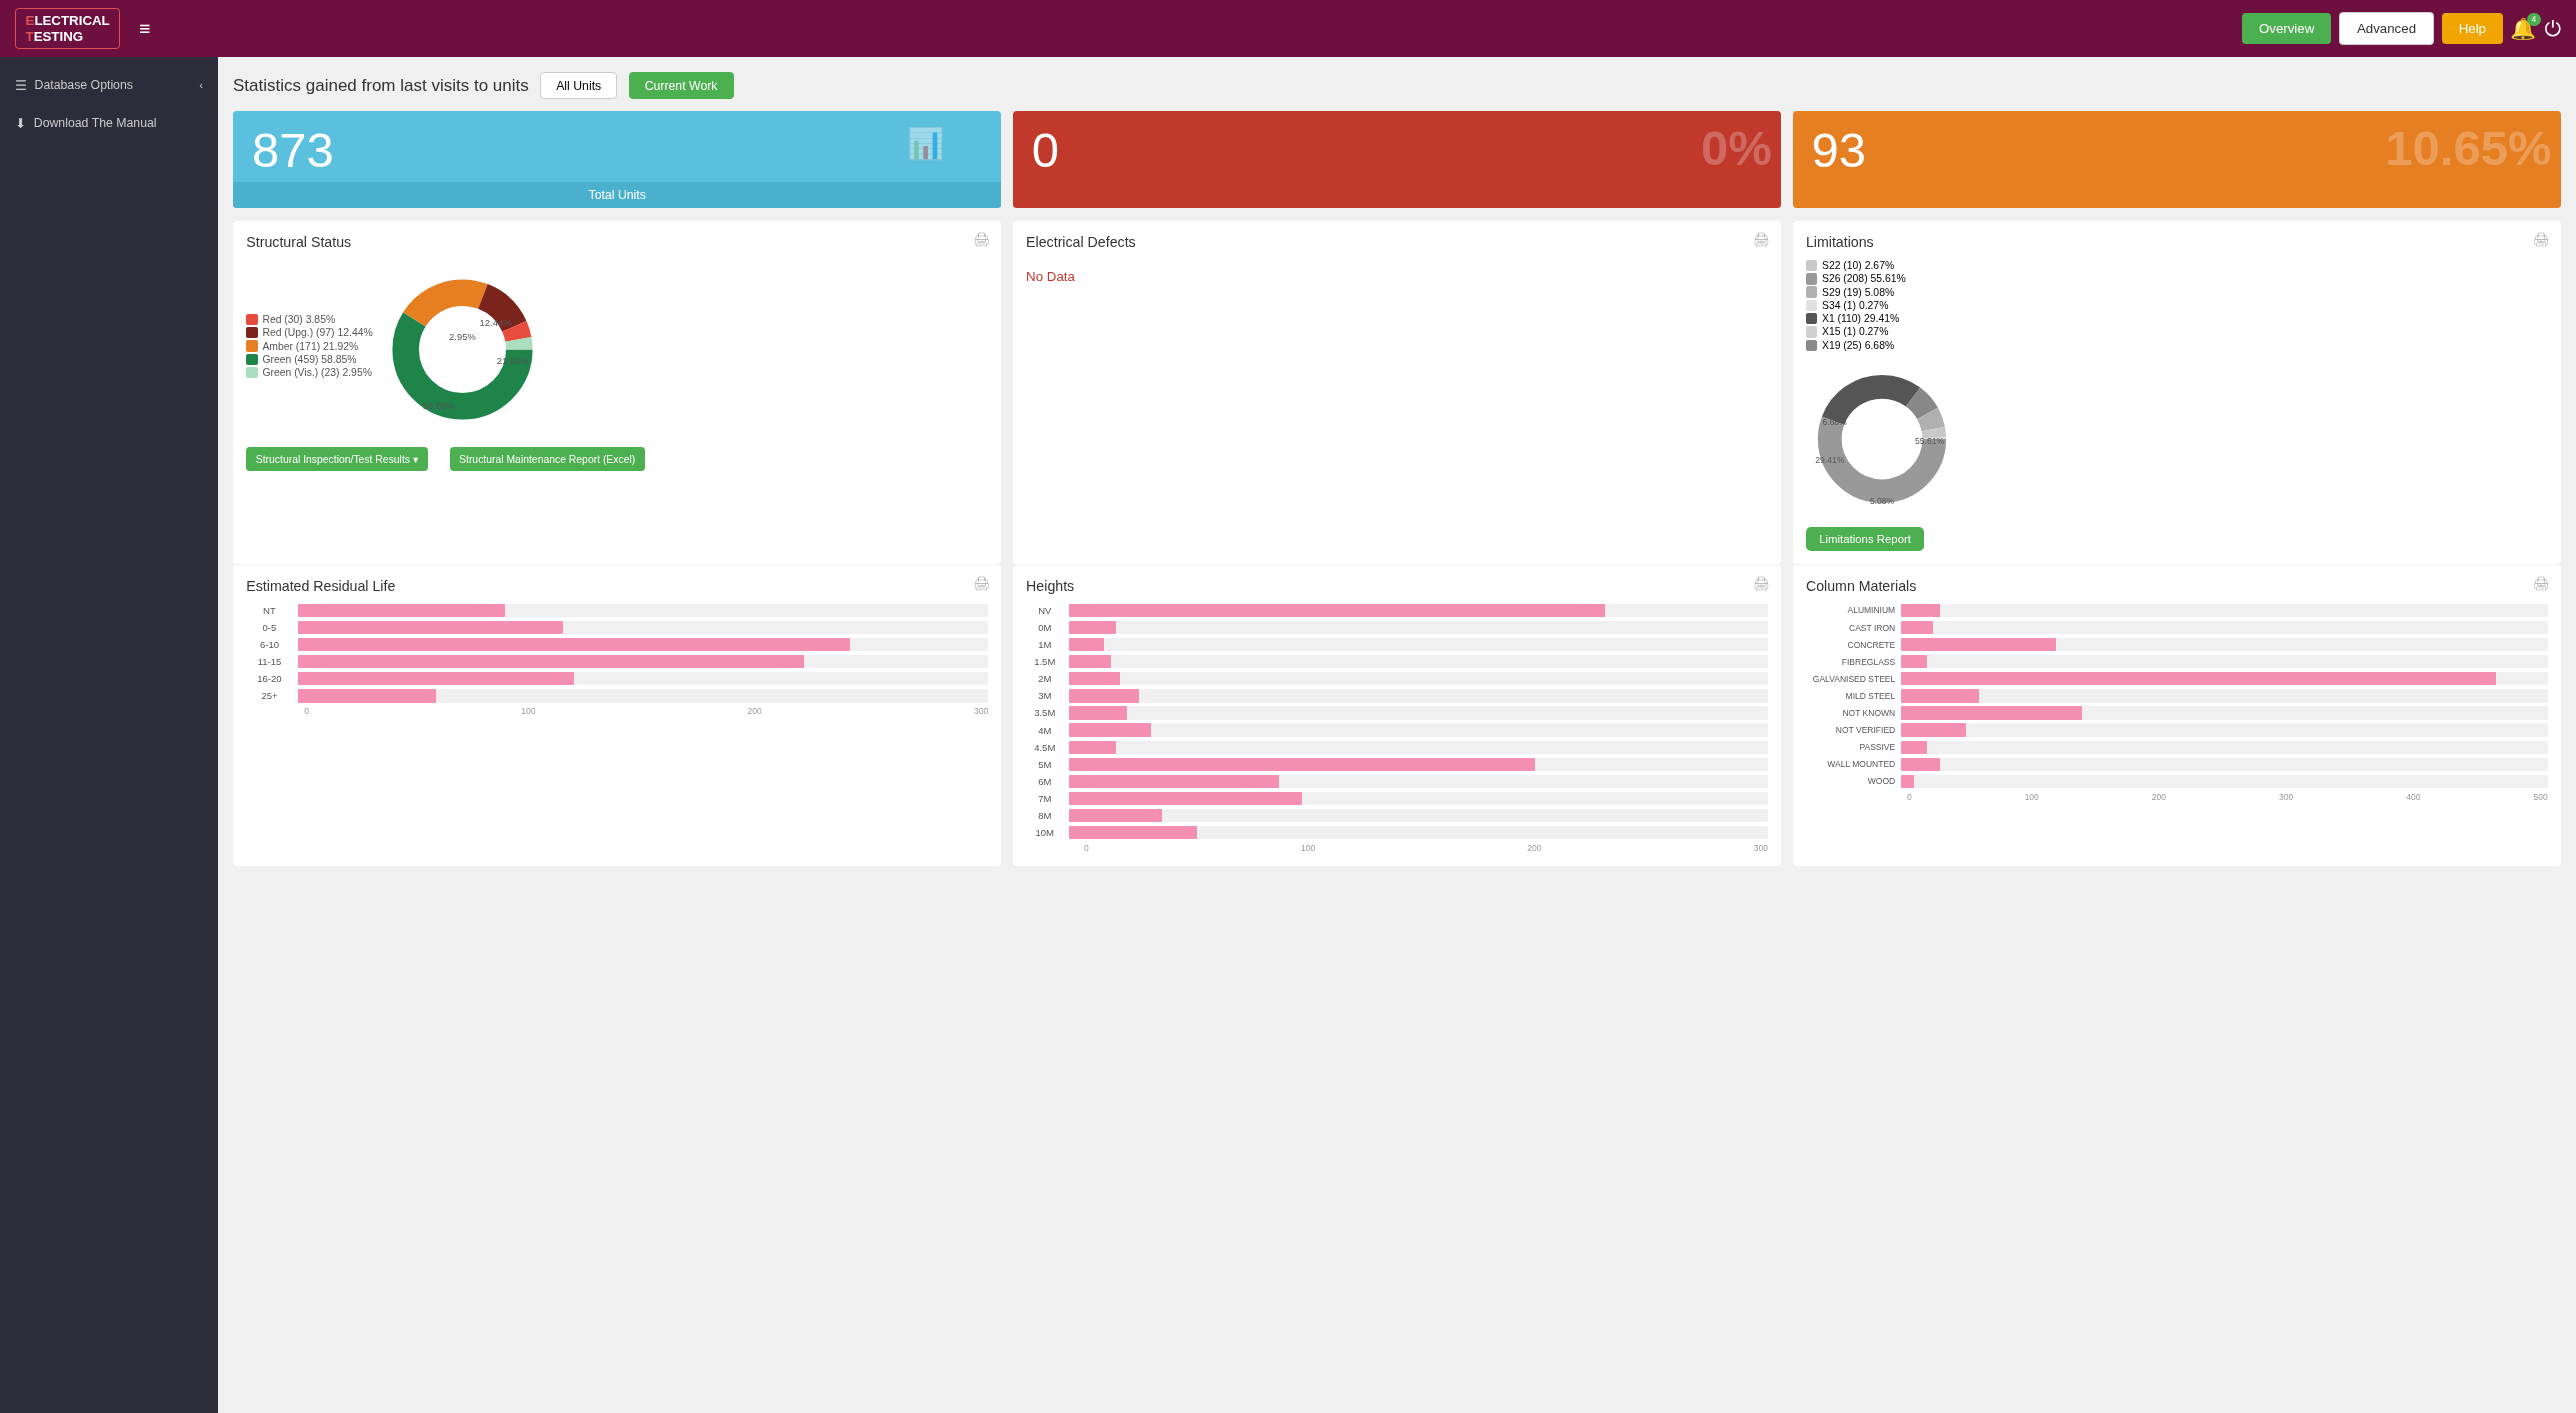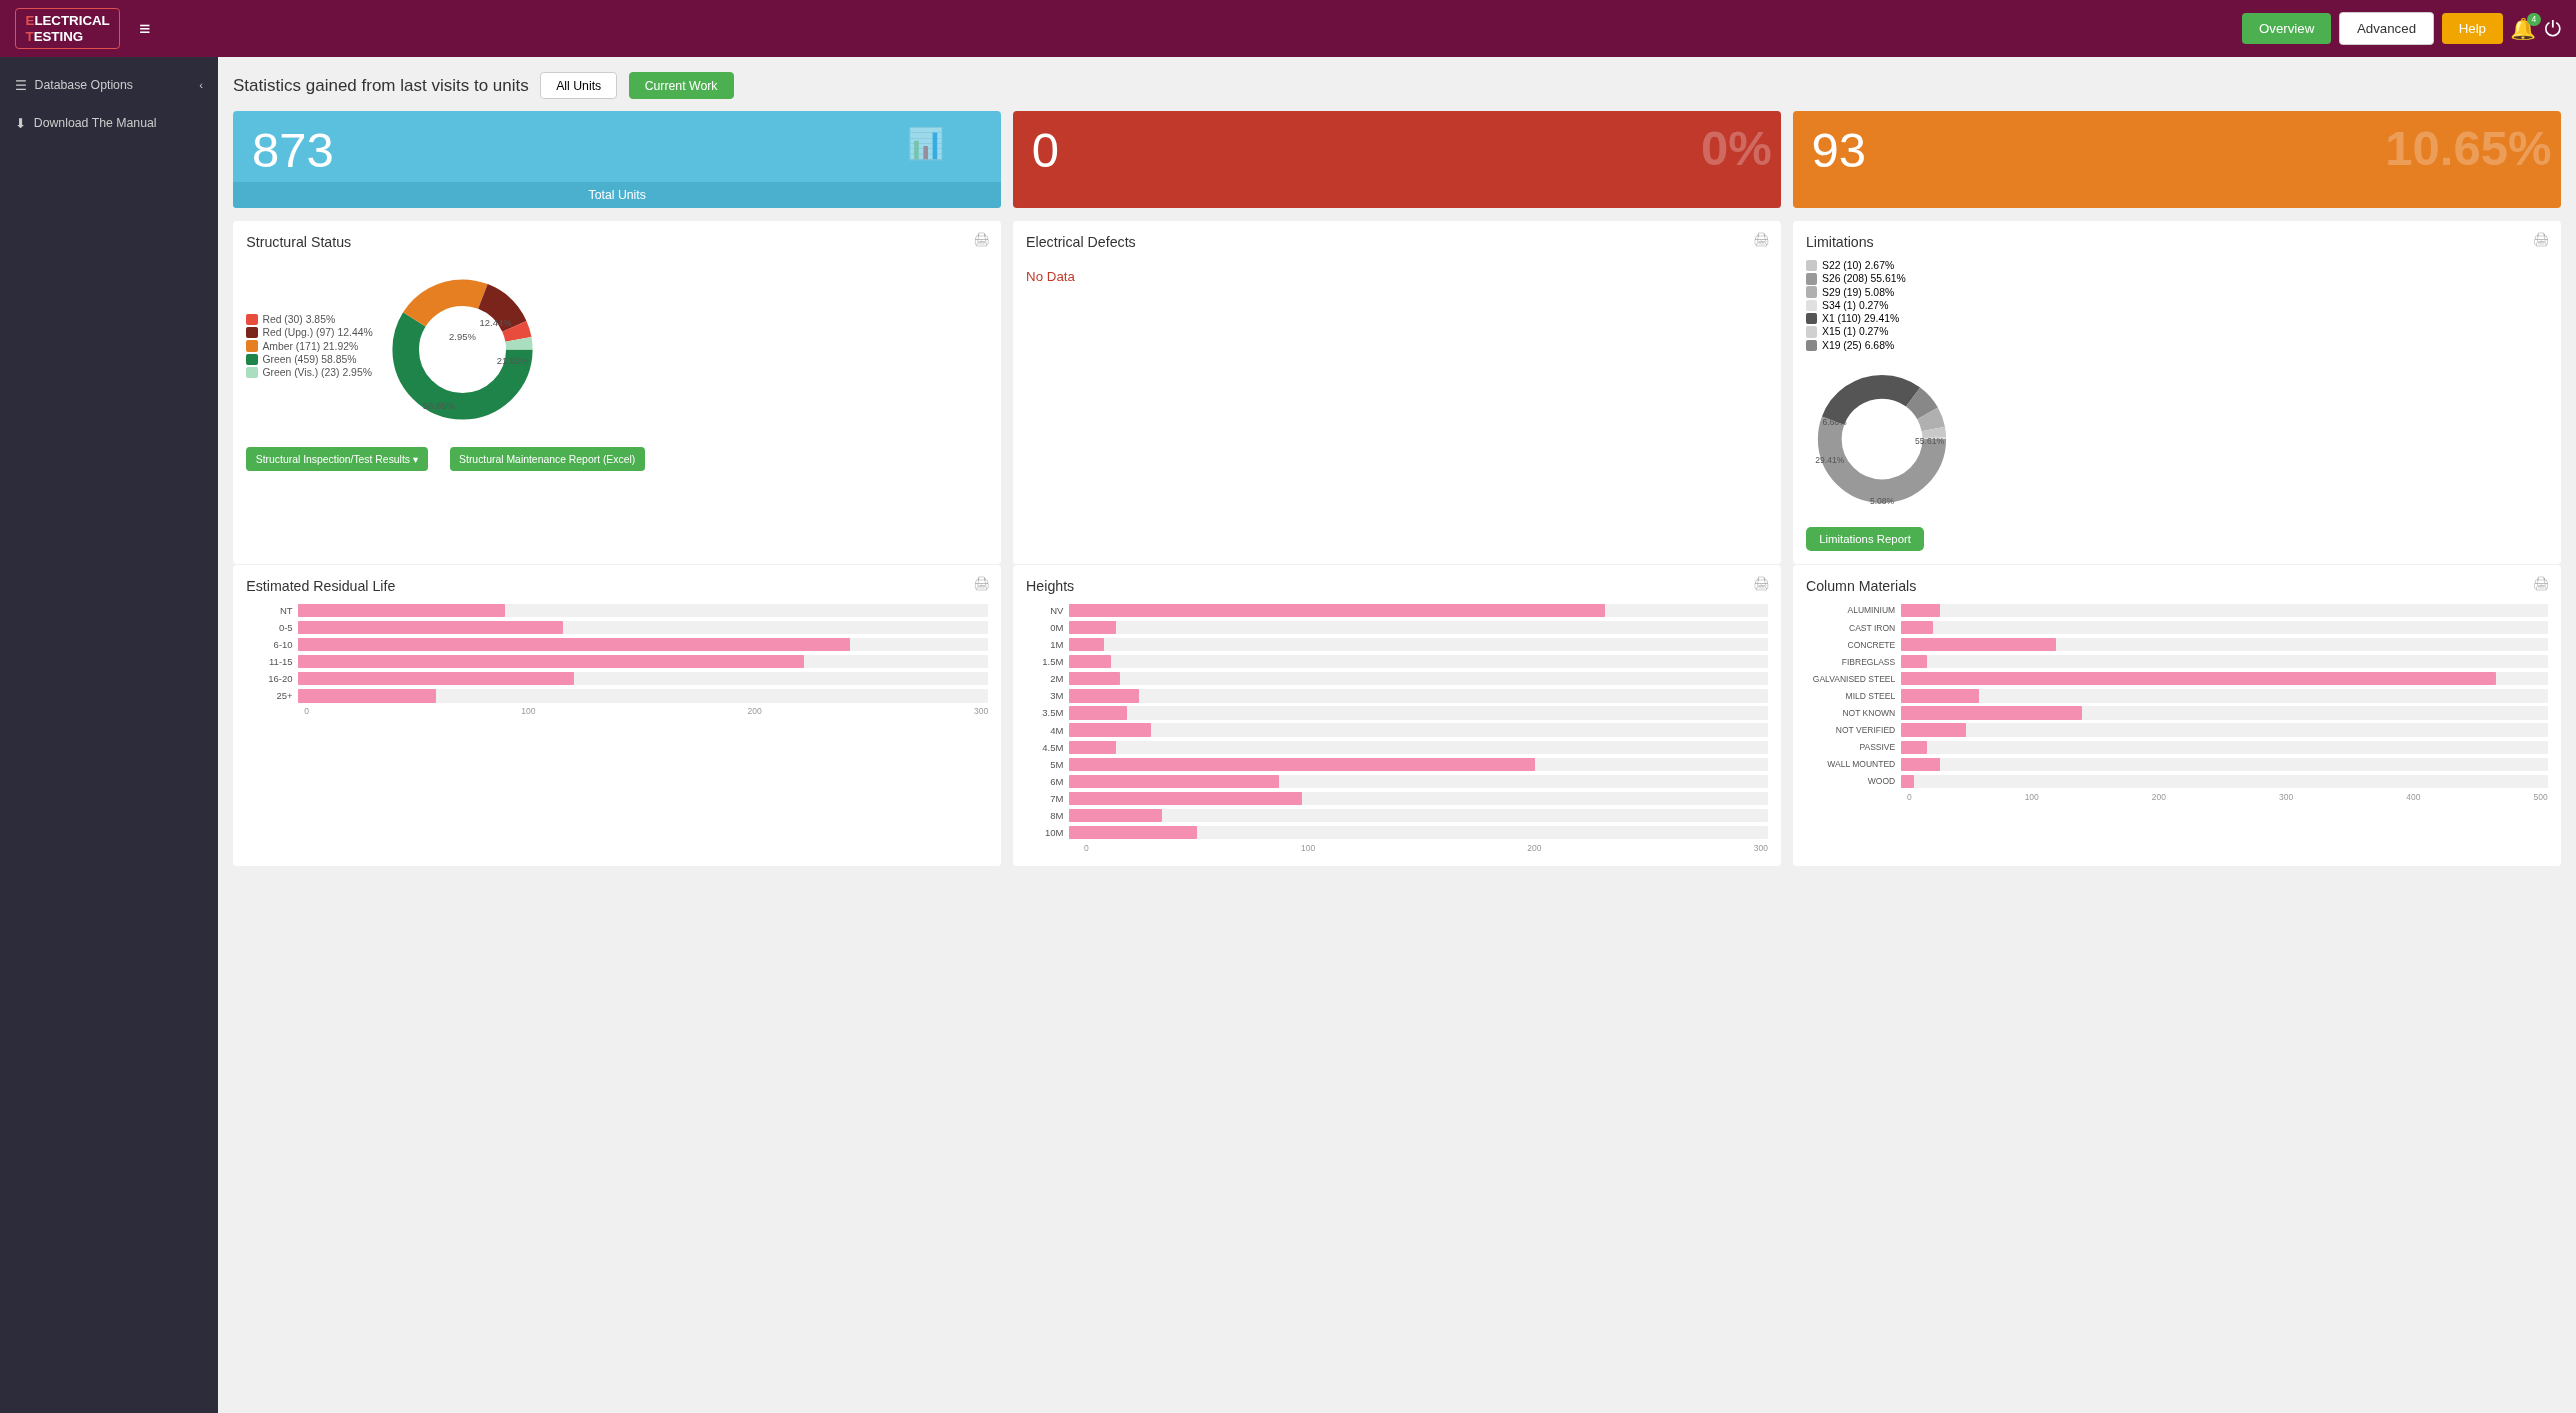--- a/index.html
+++ b/index.html
@@ -154,21 +154,21 @@
       padding: 5.7px 13.3px;
       border-radius: 5px;
       cursor: pointer;
       font-size: 11.4px;
       margin-top: 9.5px;
     }
 
     
     .bar-chart { width: 100%; }
     .bar-row { display: flex; align-items: center; margin-bottom: 3.8px; font-size: 9.5px; color: #555; }
-    .bar-label { width: 52px; text-align: right; padding-right: 5.7px; flex-shrink: 0; font-size: 9.5px; }
+    .bar-label { width: 52px; text-align: center; padding-right: 5.7px; flex-shrink: 0; font-size: 9.5px; }
     .bar-track { flex: 1; background: #f0f0f0; height: 13.3px; position: relative; border-radius: 0.9px; }
     .bar-fill { height: 100%; background: #f48fb1; border-radius: 0.9px; }
     .bar-axis { display: flex; justify-content: space-between; padding-left: 58px; font-size: 8.5px; color: #999; margin-top: 3.8px; }
 
     
     .heights-label { width: 43px; }
 
     
     .col-label { width: 95px; text-align: right; font-size: 8.5px; }
 

